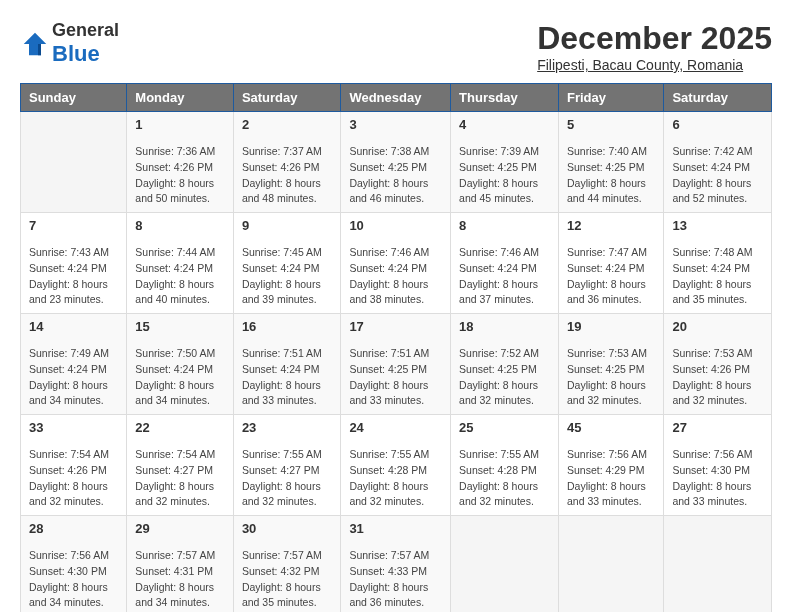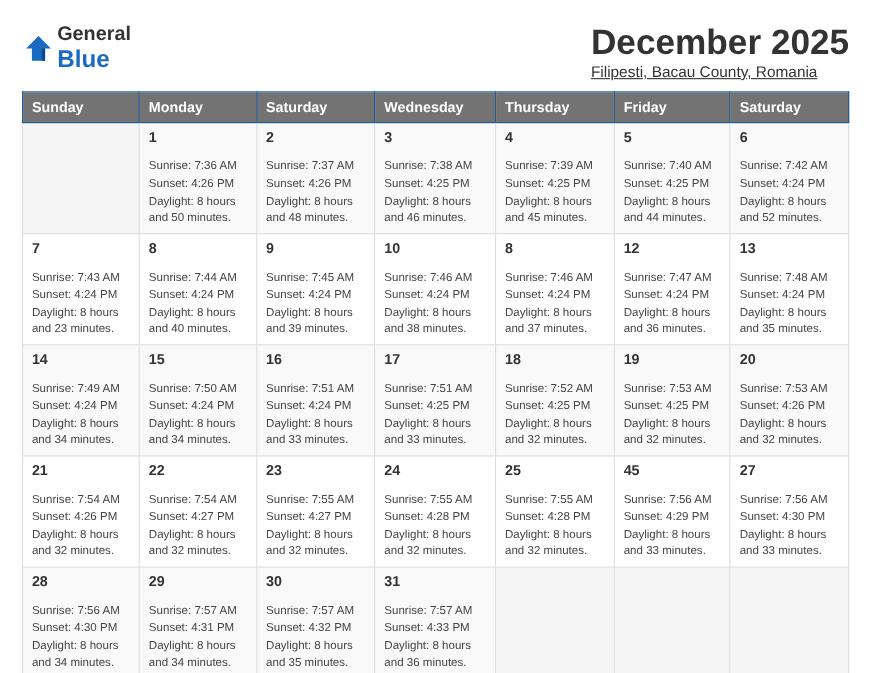--- a/index.html
+++ b/index.html
@@ -207,21 +207,21 @@
           <span class="day-number">19</span>
           <div class="day-info"><span>Sunrise: 7:53 AM</span><br><span>Sunset: 4:25 PM</span><br><span>Daylight: 8 hours</span><br><span>and 32 minutes.</span></div>
         </td>
         <td>
           <span class="day-number">20</span>
           <div class="day-info"><span>Sunrise: 7:53 AM</span><br><span>Sunset: 4:26 PM</span><br><span>Daylight: 8 hours</span><br><span>and 32 minutes.</span></div>
         </td>
       </tr>
       <tr>
         <td>
-          <span class="day-number">21</span>
+          <span class="day-number">33</span>
           <div class="day-info"><span>Sunrise: 7:54 AM</span><br><span>Sunset: 4:26 PM</span><br><span>Daylight: 8 hours</span><br><span>and 32 minutes.</span></div>
         </td>
         <td>
           <span class="day-number">22</span>
           <div class="day-info"><span>Sunrise: 7:54 AM</span><br><span>Sunset: 4:27 PM</span><br><span>Daylight: 8 hours</span><br><span>and 32 minutes.</span></div>
         </td>
         <td>
           <span class="day-number">23</span>
           <div class="day-info"><span>Sunrise: 7:55 AM</span><br><span>Sunset: 4:27 PM</span><br><span>Daylight: 8 hours</span><br><span>and 32 minutes.</span></div>
         </td>

